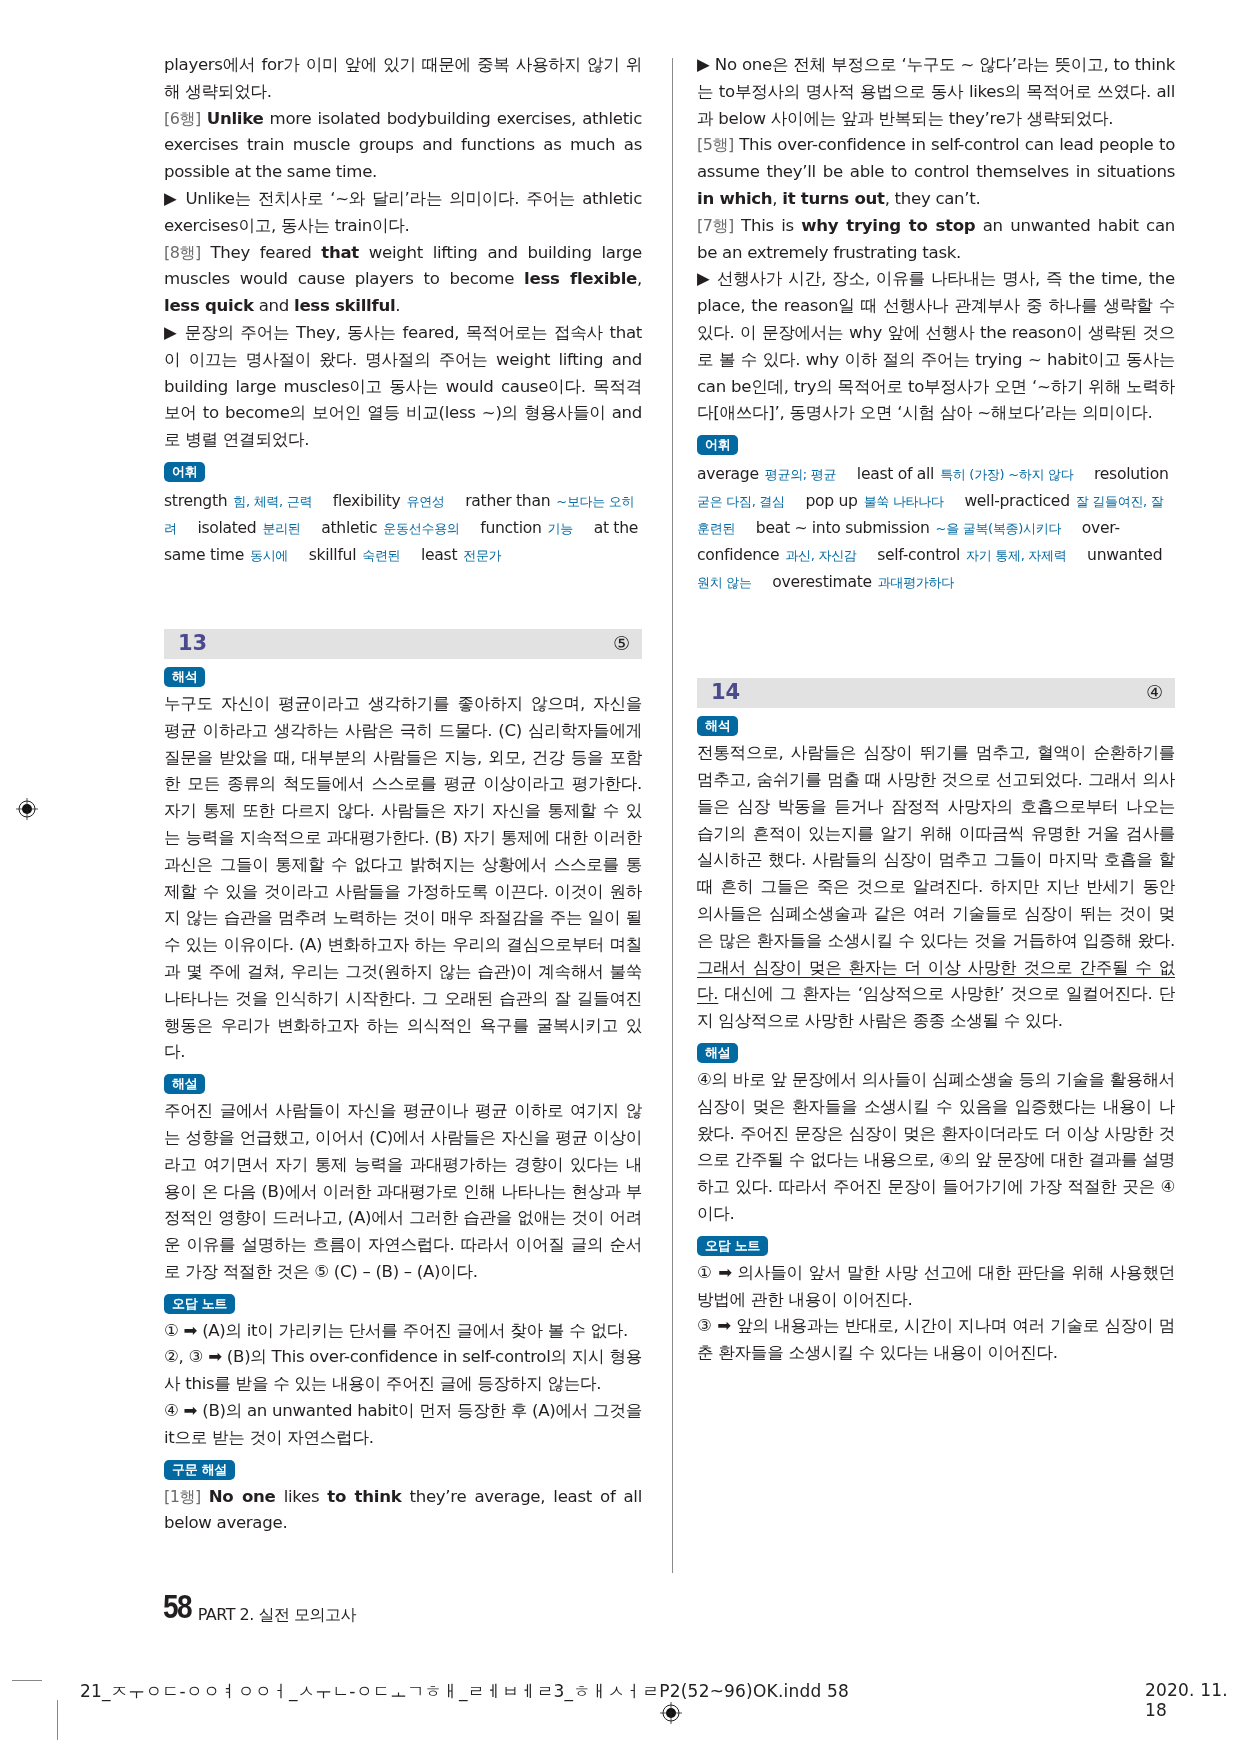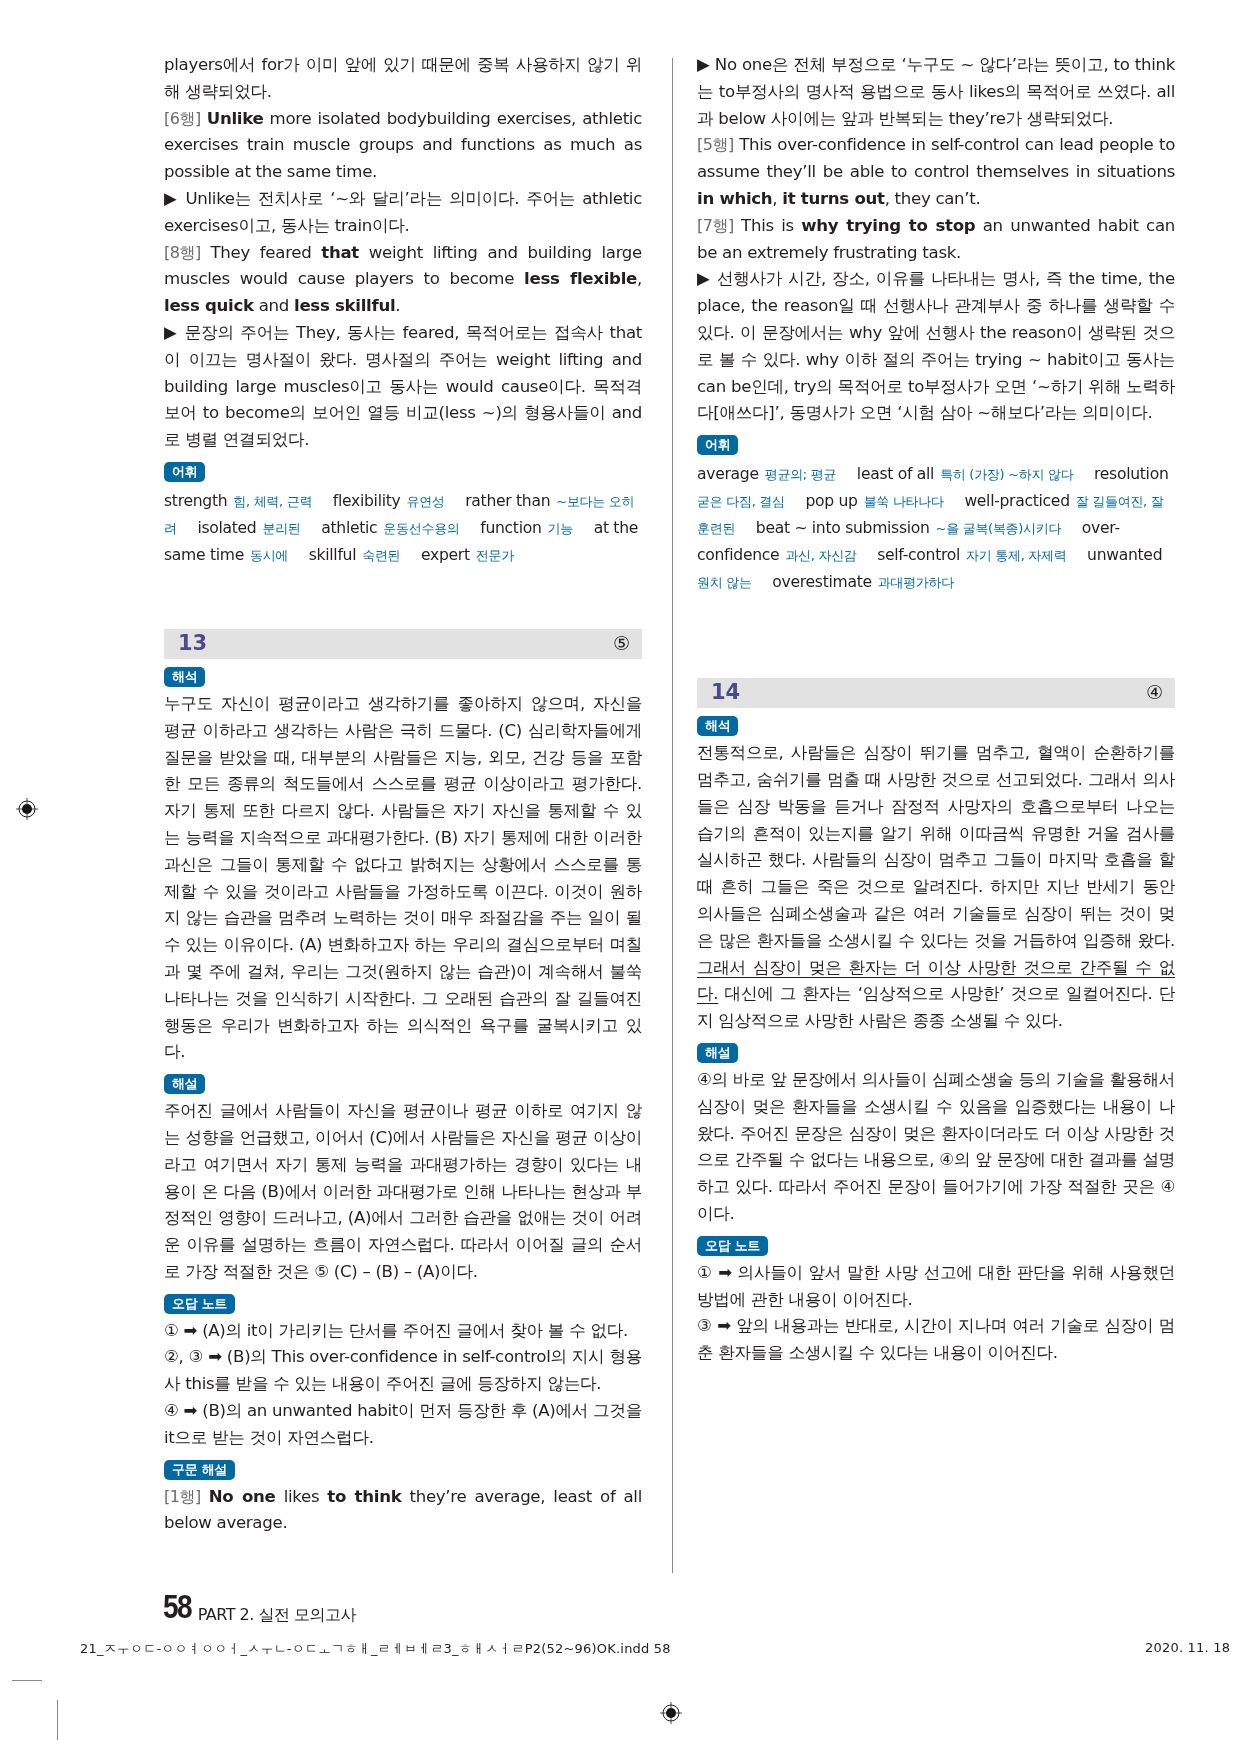--- a/index.html
+++ b/index.html
@@ -17,21 +17,21 @@
   .vocab { margin: 2px 0 0 0; font-size: 15.6px; line-height: 27px; letter-spacing: -0.3px; }
   .vocab .w { font-weight: normal; margin-right: 6px; }
   .vocab .m { font-size: 13px; color: #0369a1; margin-right: 16px; }
   .qbar { position: relative; height: 30px; background: #e2e2e2; margin: 0; }
   .qbar .num { position: absolute; left: 14px; top: 2px; font-size: 21px; font-weight: bold; color: #4b4a8c; }
   .qbar .ans { position: absolute; right: 12px; top: 3px; font-size: 19px; color: #231f20; }
   .u { text-decoration: underline; text-underline-offset: 4px; }
   .footer-page { position: absolute; left: 163px; top: 1588px; display: flex; align-items: flex-end; }
   .footer-page .pnum { font-family: "Liberation Sans Narrow", "Liberation Sans", sans-serif; font-size: 33px; font-weight: bold; letter-spacing: -2px; transform: scaleX(0.85); transform-origin: left; }
   .footer-page .ptitle { font-size: 16px; margin-left: 2px; letter-spacing: -0.5px; }
-  .slug { position: absolute; top: 1640px; font-size: 13px; color: #222; letter-spacing: 0.2px; }
+  .slug { position: absolute; top: 1680px; font-size: 17px; color: #222; letter-spacing: 0.2px; }
   .slug-left { left: 80px; }
   .slug-right { left: 1145px; }
   .crop-v { position: absolute; left: 57px; top: 1700px; width: 1px; height: 40px; background: #888; }
   .crop-h { position: absolute; left: 12px; top: 1680px; width: 30px; height: 1px; background: #888; }
   .reg { position: absolute; width: 22px; height: 22px; }
 </style>
 </head>
 <body>
 
 <div class="divider"></div>
@@ -48,21 +48,21 @@
   <span class="tag">어휘</span>
   <div class="vocab">
     <span class="w">strength</span><span class="m">힘, 체력, 근력</span>
     <span class="w">flexibility</span><span class="m">유연성</span>
     <span class="w">rather than</span><span class="m">~보다는 오히려</span>
     <span class="w">isolated</span><span class="m">분리된</span>
     <span class="w">athletic</span><span class="m">운동선수용의</span>
     <span class="w">function</span><span class="m">기능</span>
     <span class="w">at the same time</span><span class="m">동시에</span>
     <span class="w">skillful</span><span class="m">숙련된</span>
-    <span class="w">expert</span><span class="m">전문가</span>
+    <span class="w">least</span><span class="m">전문가</span>
   </div>
 
   <div style="height:60px"></div>
 
   <div class="qbar">
     <span class="num">13</span>
     <span class="ans">⑤</span>
   </div>
 
   <span class="tag">해석</span>

